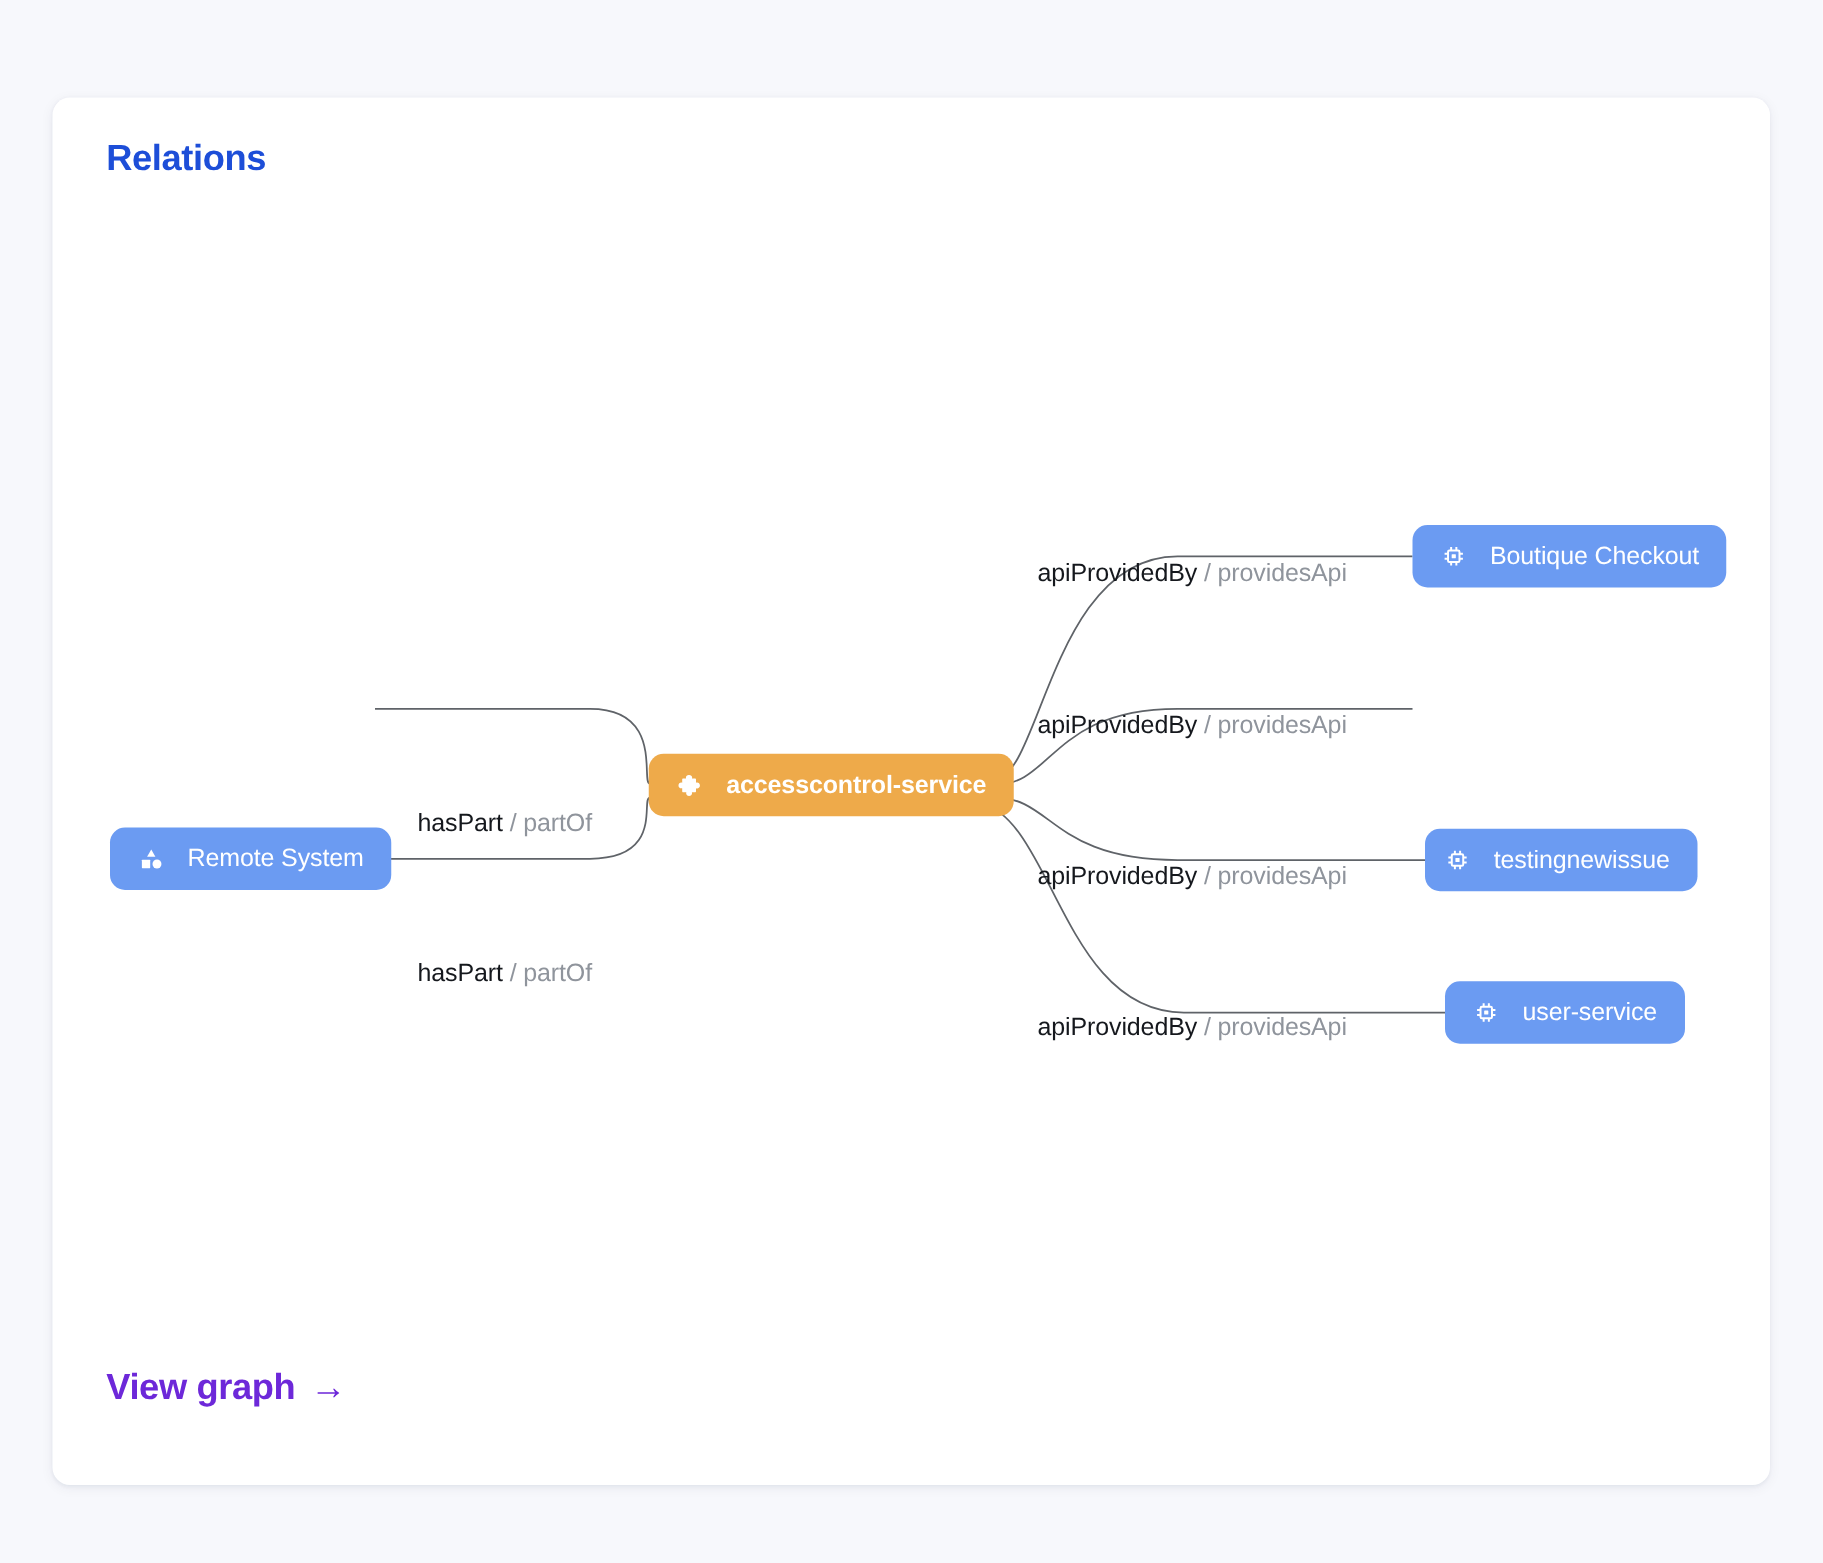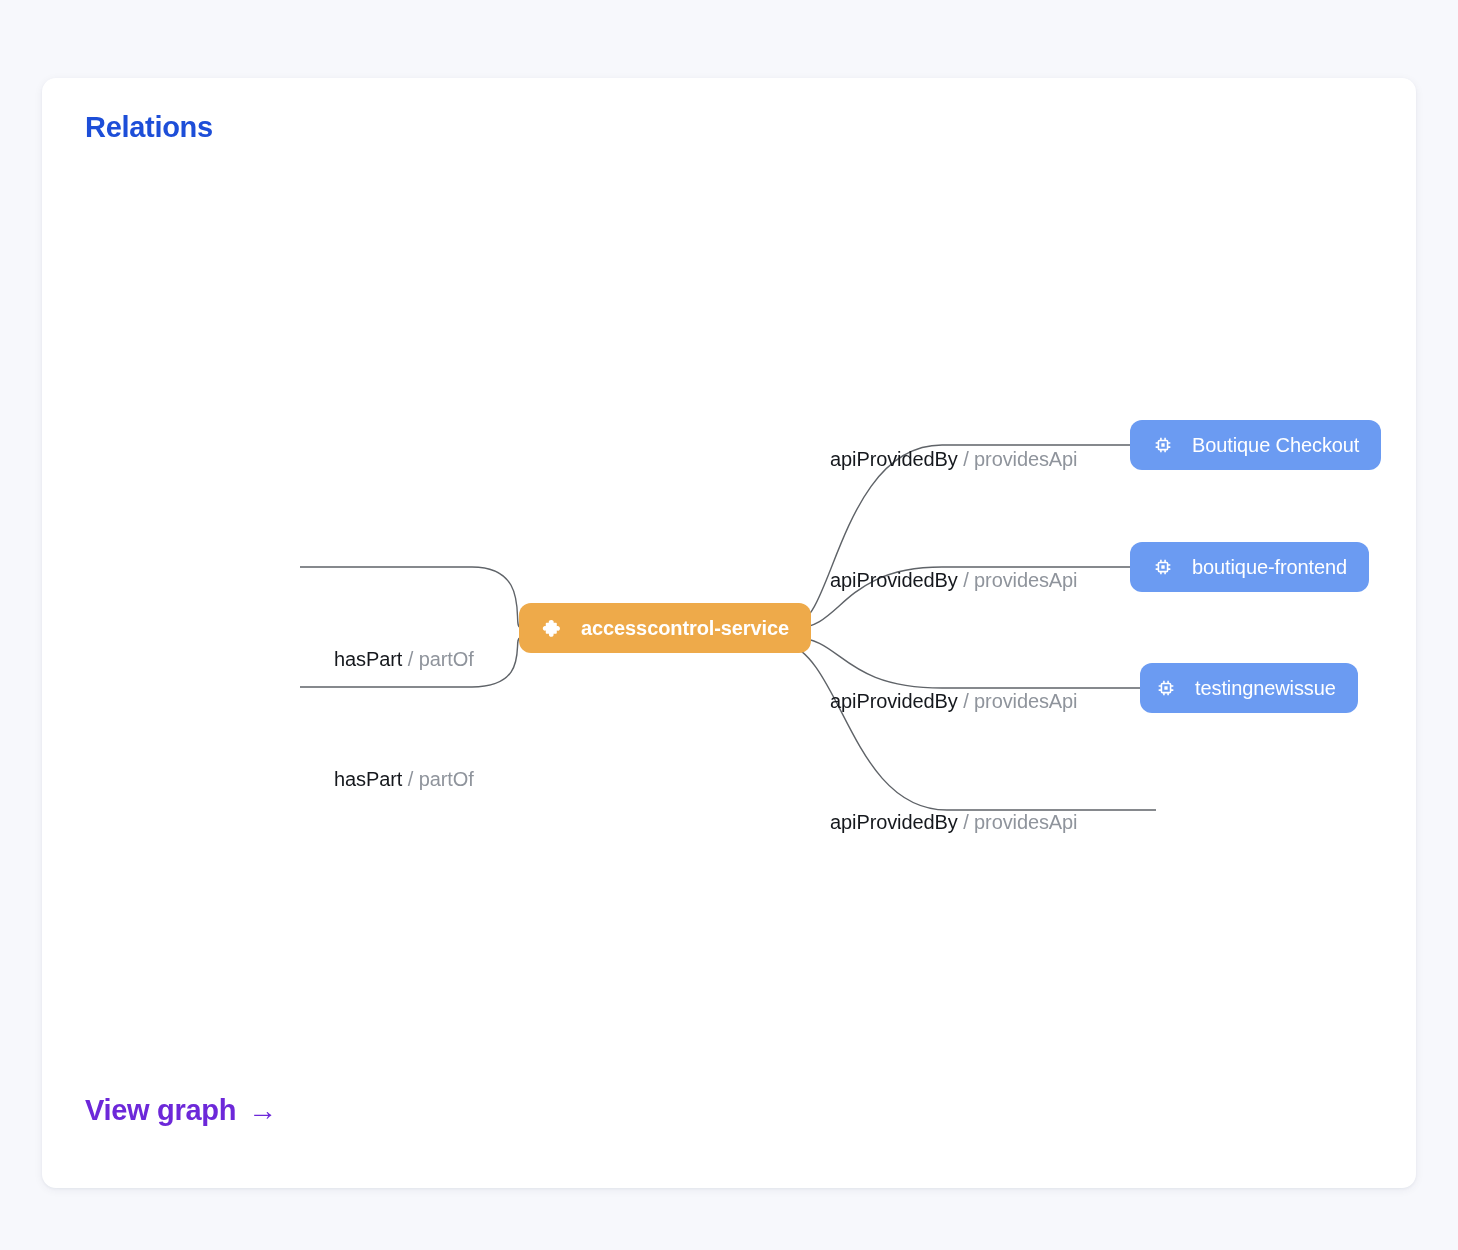--- a/index.html
+++ b/index.html
@@ -121,20 +121,30 @@
       <path d="M 754,545 C 790,545 800,367 900,367 L 1088,367" fill="none" stroke="#5f6368" stroke-width="1.4"></path>
 
       <path d="M 754,550 C 800,550 800,489 900,489 L 1088,489" fill="none" stroke="#5f6368" stroke-width="1.4"></path>
 
       <path d="M 754,560 C 800,560 800,610 900,610 L 1098,610" fill="none" stroke="#5f6368" stroke-width="1.4"></path>
 
       <path d="M 744,565 C 800,580 810,732 905,732 L 1114,732" fill="none" stroke="#5f6368" stroke-width="1.4"></path>
     </svg>
 
 
+    <div class="node blue" style="left:46px; top:584px;">
+      <span class="nicon">
+        <svg width="20" height="20" viewBox="0 0 24 24" fill="#ffffff">
+          <path d="M12 3 L16 10 L8 10 Z"></path>
+          <rect x="3" y="13" width="8" height="8" rx="0.5"></rect>
+          <circle cx="17.5" cy="17" r="4.3"></circle>
+        </svg>
+      </span>
+      <span class="nlabel">Remote System</span>
+    </div>
 
     <div class="node orange" style="left:477px; top:525px;">
       <span class="nicon">
         <svg width="21" height="21" viewBox="0 0 24 24" fill="#ffffff">
           <path d="M10.3 2.2c-1.5 0-2.6 1.1-2.6 2.4 0 .3.1.6.2.9H5.2c-.5
                    0-.9.4-.9.9v2.9c-.3-.1-.6-.2-.9-.2-1.4
                    0-2.5 1.2-2.5 2.7s1.1 2.7 2.5 2.7c.3 0 .6-.1.9-.2v2.9c0
                    .5.4.9.9.9h2.9c-.1.3-.2.6-.2.9 0 1.4 1.2 2.5 2.7
                    2.5s2.7-1.1 2.7-2.5c0-.3-.1-.6-.2-.9h2.9c.5 0
                    .9-.4.9-.9v-2.8c.3.1.6.2 1 .2 1.4 0 2.6-1.2
@@ -149,42 +159,42 @@
       <span class="nicon">
         <svg width="20" height="20" viewBox="0 0 24 24" fill="none" stroke="#ffffff" stroke-width="1.9">
           <rect x="6.5" y="6.5" width="11" height="11" rx="1.3"></rect>
           <rect x="10" y="10" width="4" height="4" rx="0.6" fill="#ffffff" stroke="none"></rect>
           <path d="M9.5 3.2v3.3M14.5 3.2v3.3M9.5 17.5v3.3M14.5 17.5v3.3M3.2 9.5h3.3M3.2 14.5h3.3M17.5 9.5h3.3M17.5 14.5h3.3"></path>
         </svg>
       </span>
       <span class="nlabel">Boutique Checkout</span>
     </div>
 
-    <div class="node blue" style="left:1088px; top:464px;">
+
+    <div class="node blue" style="left:1098px; top:585px;padding-left:15px;">
       <span class="nicon">
         <svg width="20" height="20" viewBox="0 0 24 24" fill="none" stroke="#ffffff" stroke-width="1.9">
           <rect x="6.5" y="6.5" width="11" height="11" rx="1.3"></rect>
           <rect x="10" y="10" width="4" height="4" rx="0.6" fill="#ffffff" stroke="none"></rect>
           <path d="M9.5 3.2v3.3M14.5 3.2v3.3M9.5 17.5v3.3M14.5 17.5v3.3M3.2 9.5h3.3M3.2 14.5h3.3M17.5 9.5h3.3M17.5 14.5h3.3"></path>
         </svg>
       </span>
-      <span class="nlabel">boutique-frontend</span>
-    </div>
-
-    <div class="node blue" style="left:1098px; top:585px;padding-left:15px;">
+      <span class="nlabel">testingnewissue</span>
+    </div>
+
+    <div class="node blue" style="left:1114px; top:707px;">
       <span class="nicon">
         <svg width="20" height="20" viewBox="0 0 24 24" fill="none" stroke="#ffffff" stroke-width="1.9">
           <rect x="6.5" y="6.5" width="11" height="11" rx="1.3"></rect>
           <rect x="10" y="10" width="4" height="4" rx="0.6" fill="#ffffff" stroke="none"></rect>
           <path d="M9.5 3.2v3.3M14.5 3.2v3.3M9.5 17.5v3.3M14.5 17.5v3.3M3.2 9.5h3.3M3.2 14.5h3.3M17.5 9.5h3.3M17.5 14.5h3.3"></path>
         </svg>
       </span>
-      <span class="nlabel">testingnewissue</span>
-    </div>
-
+      <span class="nlabel">user-service</span>
+    </div>
 
     <div class="edge-label" style="left:292px; top:570px;">
       <span class="rel-fwd">hasPart</span>
       <span class="rel-sep"> / </span>
       <span class="rel-rev">partOf</span>
     </div>
 
     <div class="edge-label" style="left:292px; top:690px;">
       <span class="rel-fwd">hasPart</span>
       <span class="rel-sep"> / </span>

